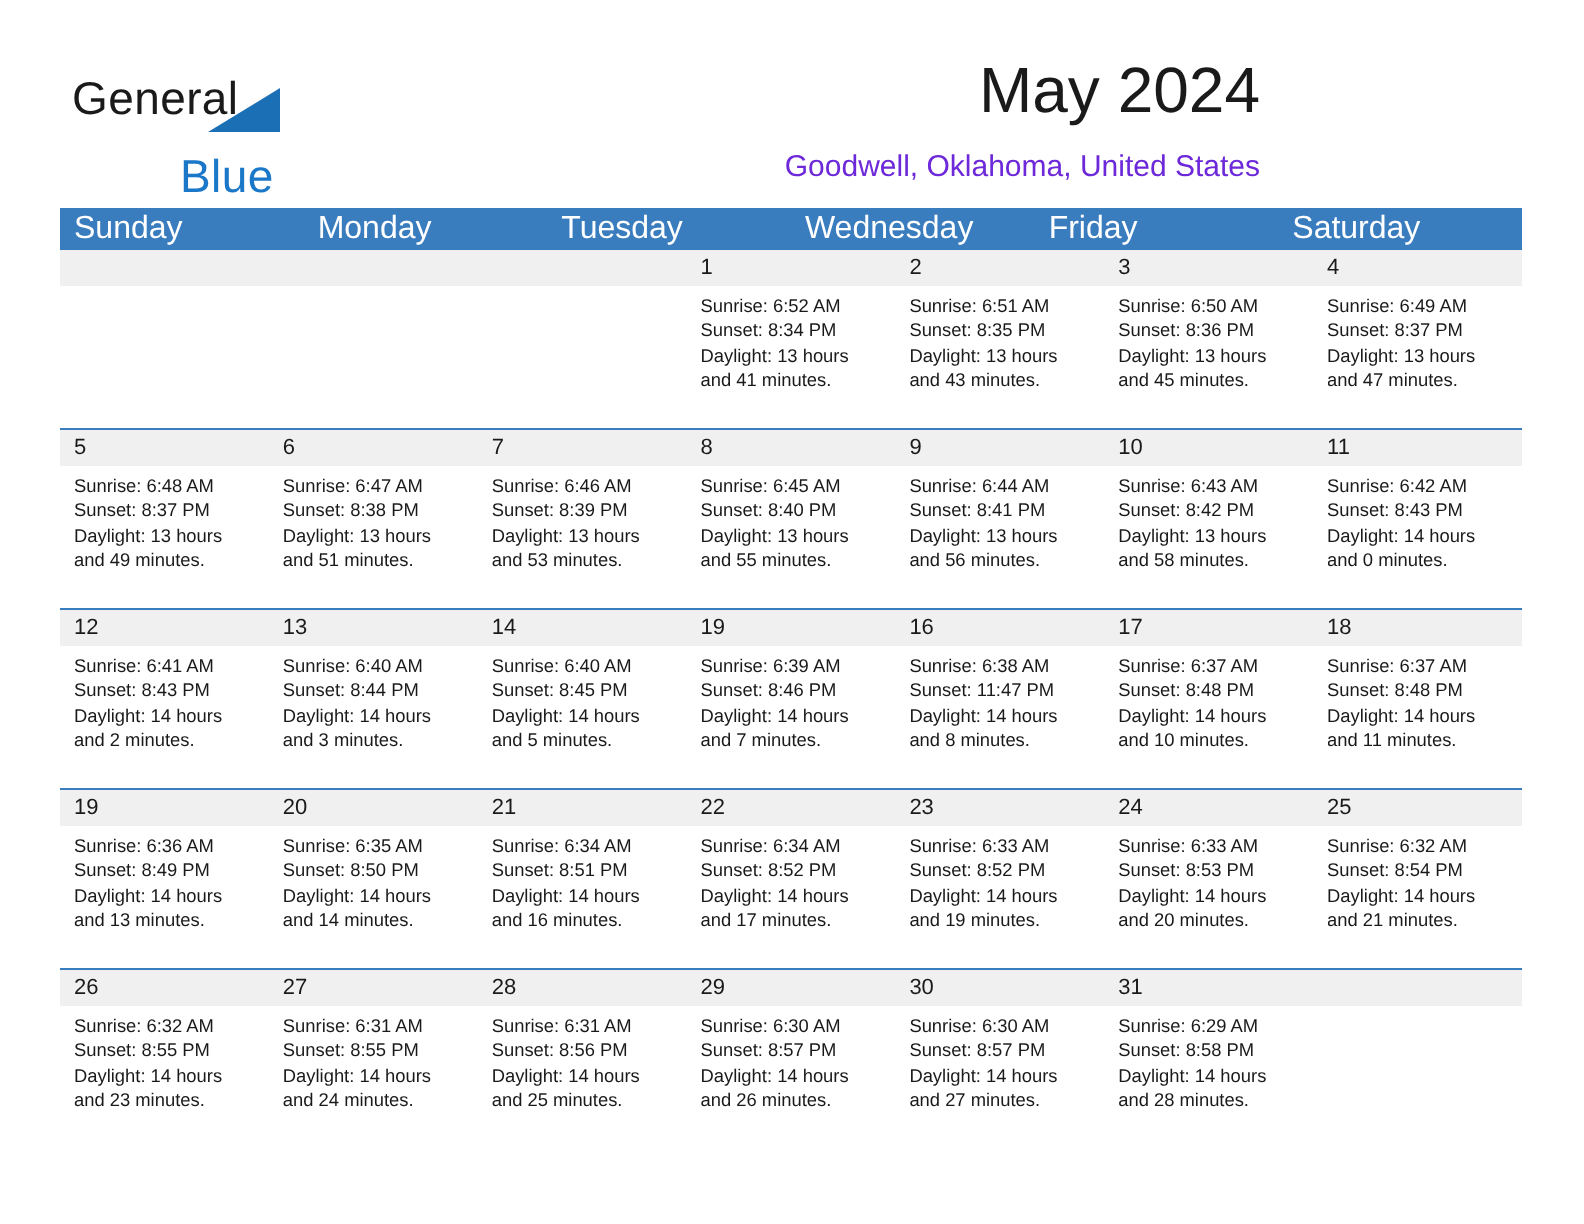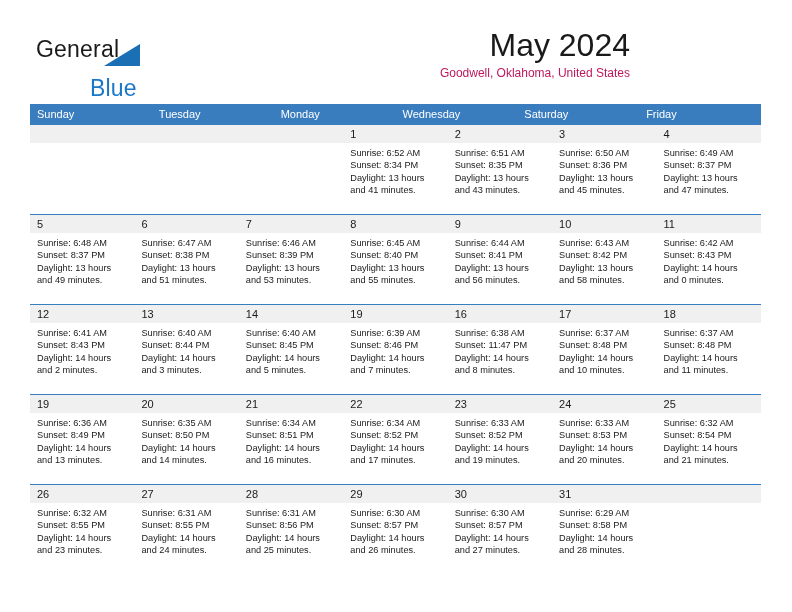--- a/index.html
+++ b/index.html
@@ -75,45 +75,45 @@
     text-align: right;
   }
   .month-title {
     font-size: 32px;
     color: #1a1a1a;
     line-height: 34px;
     white-space: nowrap;
     font-weight: normal;
   }
   .location {
-    font-size: 12px;
-    color: #be185d;
+    font-size: 15px;
+    color: #6d28d9;
     line-height: 20px;
-    margin-top: 1px;
+    margin-top: 12px;
     white-space: nowrap;
   }
 
   
   .calendar {
     position: absolute;
     left: 30px;
     top: 104px;
     width: 731px;
   }
 
   .weekday-row {
     display: flex;
     width: 731px;
     height: 21px;
     background: #3a7dbf;
   }
   .weekday-cell {
     flex: 1 1 0;
     color: #ffffff;
-    font-size: 11px;
+    font-size: 16px;
     line-height: 21px;
     padding-left: 7px;
     box-sizing: border-box;
     white-space: nowrap;
     overflow: hidden;
   }
 
   .week-row {
     display: flex;
     width: 731px;
@@ -174,25 +174,25 @@
     <div class="title-block">
       <div class="month-title">May 2024</div>
       <div class="location">Goodwell, Oklahoma, United States</div>
     </div>
 
   </div>
 
   <div class="calendar">
     <div class="weekday-row">
         <div class="weekday-cell">Sunday</div>
+        <div class="weekday-cell">Monday</div>
         <div class="weekday-cell">Tuesday</div>
-        <div class="weekday-cell">Monday</div>
         <div class="weekday-cell">Wednesday</div>
+        <div class="weekday-cell">Friday</div>
         <div class="weekday-cell">Saturday</div>
-        <div class="weekday-cell">Friday</div>
       </div>
     <div id="weeks-container">
         <div class="week-row first">
           <div class="day-cell empty">
             <div class="day-number-band"></div>
           </div>
           <div class="day-cell empty">
             <div class="day-number-band"></div>
           </div>
           <div class="day-cell empty">

